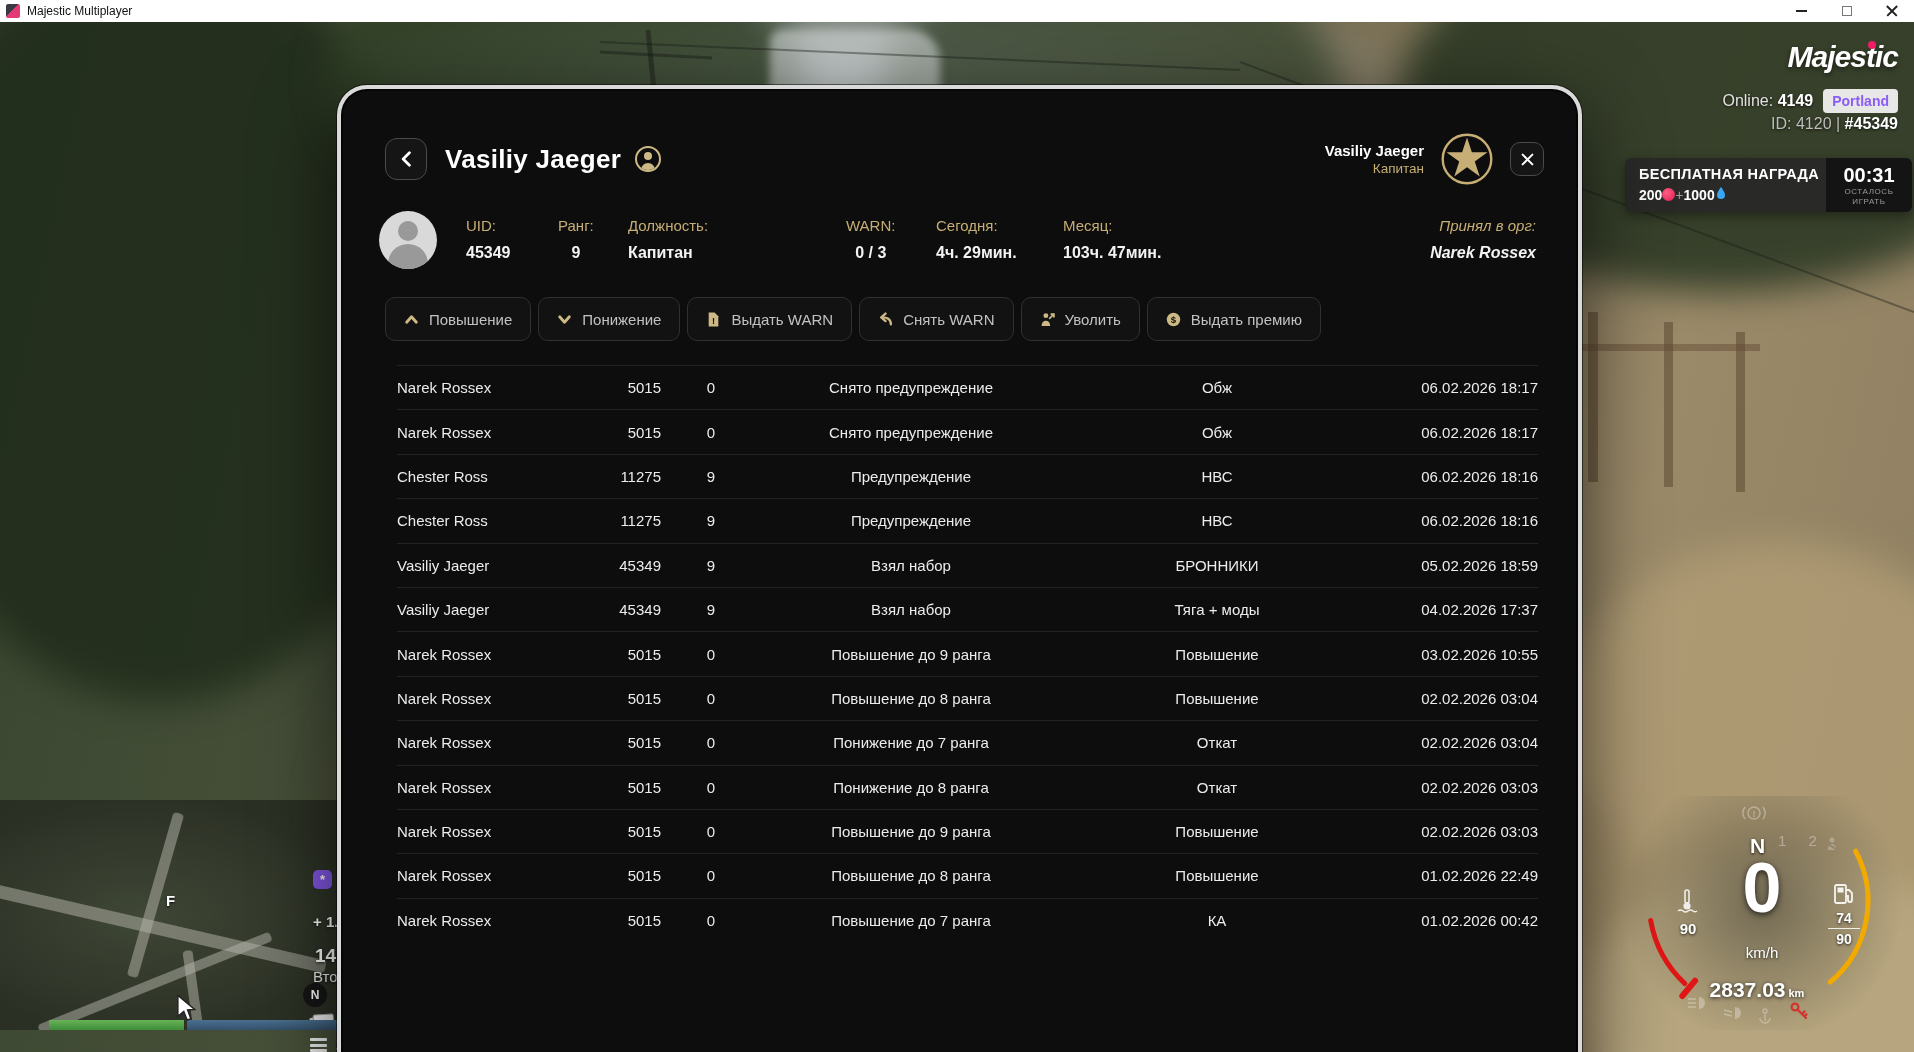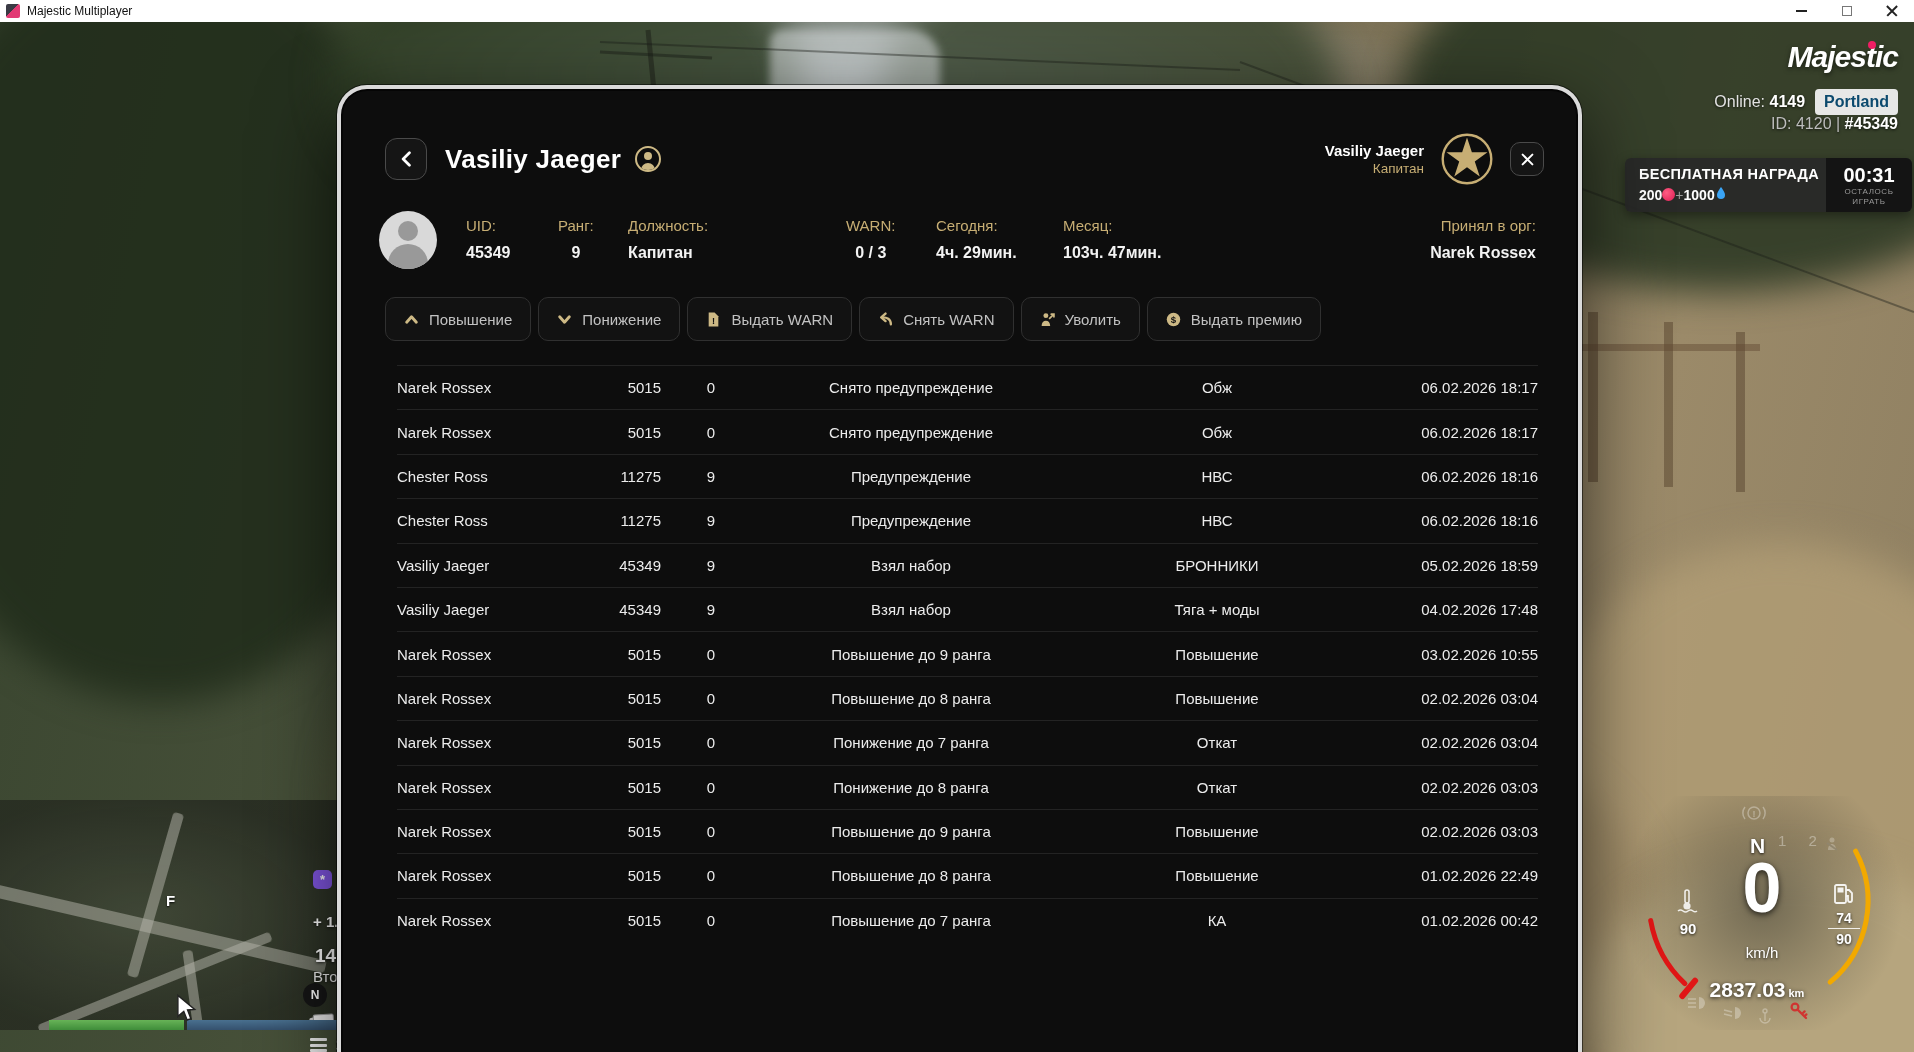--- a/index.html
+++ b/index.html
@@ -39,21 +39,21 @@
   
   .hud-text { text-shadow:0 1px 3px rgba(0,0,0,.75); }
   .strong { font-weight:bold; color:#fff; }
 
   
   .brand { position:absolute; right:16px; top:40px; z-index:5; color:#fff; font-size:30px; font-weight:bold; font-style:italic;
            letter-spacing:-1px; text-shadow:0 2px 5px rgba(0,0,0,.55); }
   .brand .dot { position:absolute; right:22px; top:1px; width:8px; height:8px; border-radius:50%; background:#f01d64; }
   .online-line { position:absolute; right:16px; top:89px; z-index:5; display:flex; align-items:center; gap:10px;
                  color:#e2e2e2; font-size:16px; }
-  .server-badge { background:rgba(240,240,240,.95); color:#0c4a6e; font-size:16px; font-weight:bold;
+  .server-badge { background:rgba(240,240,240,.95); color:#8b5cf6; font-size:14px; font-weight:bold;
                   padding:4px 9px; border-radius:4px; text-shadow:none; }
   .id-line { position:absolute; right:16px; top:115px; z-index:5; color:#bdbdbd; font-size:16px; }
 
   
   .reward { position:absolute; left:1625px; top:158px; width:287px; height:54px; z-index:5; display:flex;
             border-radius:6px; overflow:hidden; background:rgba(40,40,40,.92); box-shadow:0 4px 12px rgba(0,0,0,.4); }
   .reward-left { flex:1; padding:8px 0 0 14px; }
   .reward-title { color:#fff; font-size:14.5px; font-weight:bold; letter-spacing:.3px; white-space:nowrap; }
   .reward-vals { display:flex; align-items:center; gap:0; margin-top:4px; color:#fff; font-size:14px; font-weight:bold; }
   .coin-red { width:13px; height:13px; border-radius:50%; background:radial-gradient(circle at 35% 35%, #ff5e84, #e01d55); }
@@ -127,21 +127,21 @@
   .star-badge { width:54px; height:54px; margin-right:16px; }
 
   .p-info { position:absolute; left:0; right:0; top:120px; height:80px; }
   .avatar { position:absolute; left:38px; top:2px; width:58px; height:58px; border-radius:50%; background:#d9d9d9; overflow:hidden; }
   .avatar .head { position:absolute; left:19px; top:10px; width:20px; height:20px; border-radius:50%; background:#999; }
   .avatar .body { position:absolute; left:9px; top:33px; width:40px; height:30px; border-radius:20px 20px 0 0; background:#999; }
   .info-item { position:absolute; top:0; }
   .info-item .ilabel { font-size:15px; color:#c7ae74; margin-top:8px; }
   .info-item .ivalue { font-size:16px; color:#f3f3f3; font-weight:bold; margin-top:10px; }
   .info-item.ctr { text-align:center; }
-  .invited { position:absolute; right:42px; top:0; text-align:right; }
+  .invited { position:absolute; right:42px; top:0; text-align:right;font-style:italic; }
   .invited .ilabel { font-size:15px; color:#c7ae74; margin-top:8px; }
   .invited .ivalue { font-size:16px; color:#f3f3f3; font-weight:bold; margin-top:10px; }
 
   .p-actions { position:absolute; left:44px; top:208px; display:flex; gap:7px; }
   .abtn { height:44px; display:flex; align-items:center; gap:10px; padding:0 18px; background:#121212;
           border:1px solid #303030; border-radius:10px; color:#c2c2c2; font-size:15px; font-family:inherit; cursor:pointer; }
   .abtn .aicon { display:flex; align-items:center; }
 
   .p-table { position:absolute; left:56px; right:40px; top:276px; background:transparent; }
   .trow, .thead-row { display:flex; align-items:center; }
@@ -494,21 +494,21 @@
             <div class="cell c3">Взял набор</div>
             <div class="cell c4">БРОННИКИ</div>
             <div class="cell c5">05.02.2026 18:59</div>
           </div>
           <div class="trow">
             <div class="cell c0">Vasiliy Jaeger</div>
             <div class="cell c1">45349</div>
             <div class="cell c2">9</div>
             <div class="cell c3">Взял набор</div>
             <div class="cell c4">Тяга + моды</div>
-            <div class="cell c5">04.02.2026 17:48</div>
+            <div class="cell c5">04.02.2026 17:37</div>
           </div>
           <div class="trow">
             <div class="cell c0">Narek Rossex</div>
             <div class="cell c1">5015</div>
             <div class="cell c2">0</div>
             <div class="cell c3">Повышение до 9 ранга</div>
             <div class="cell c4">Повышение</div>
             <div class="cell c5">03.02.2026 10:55</div>
           </div>
           <div class="trow">

